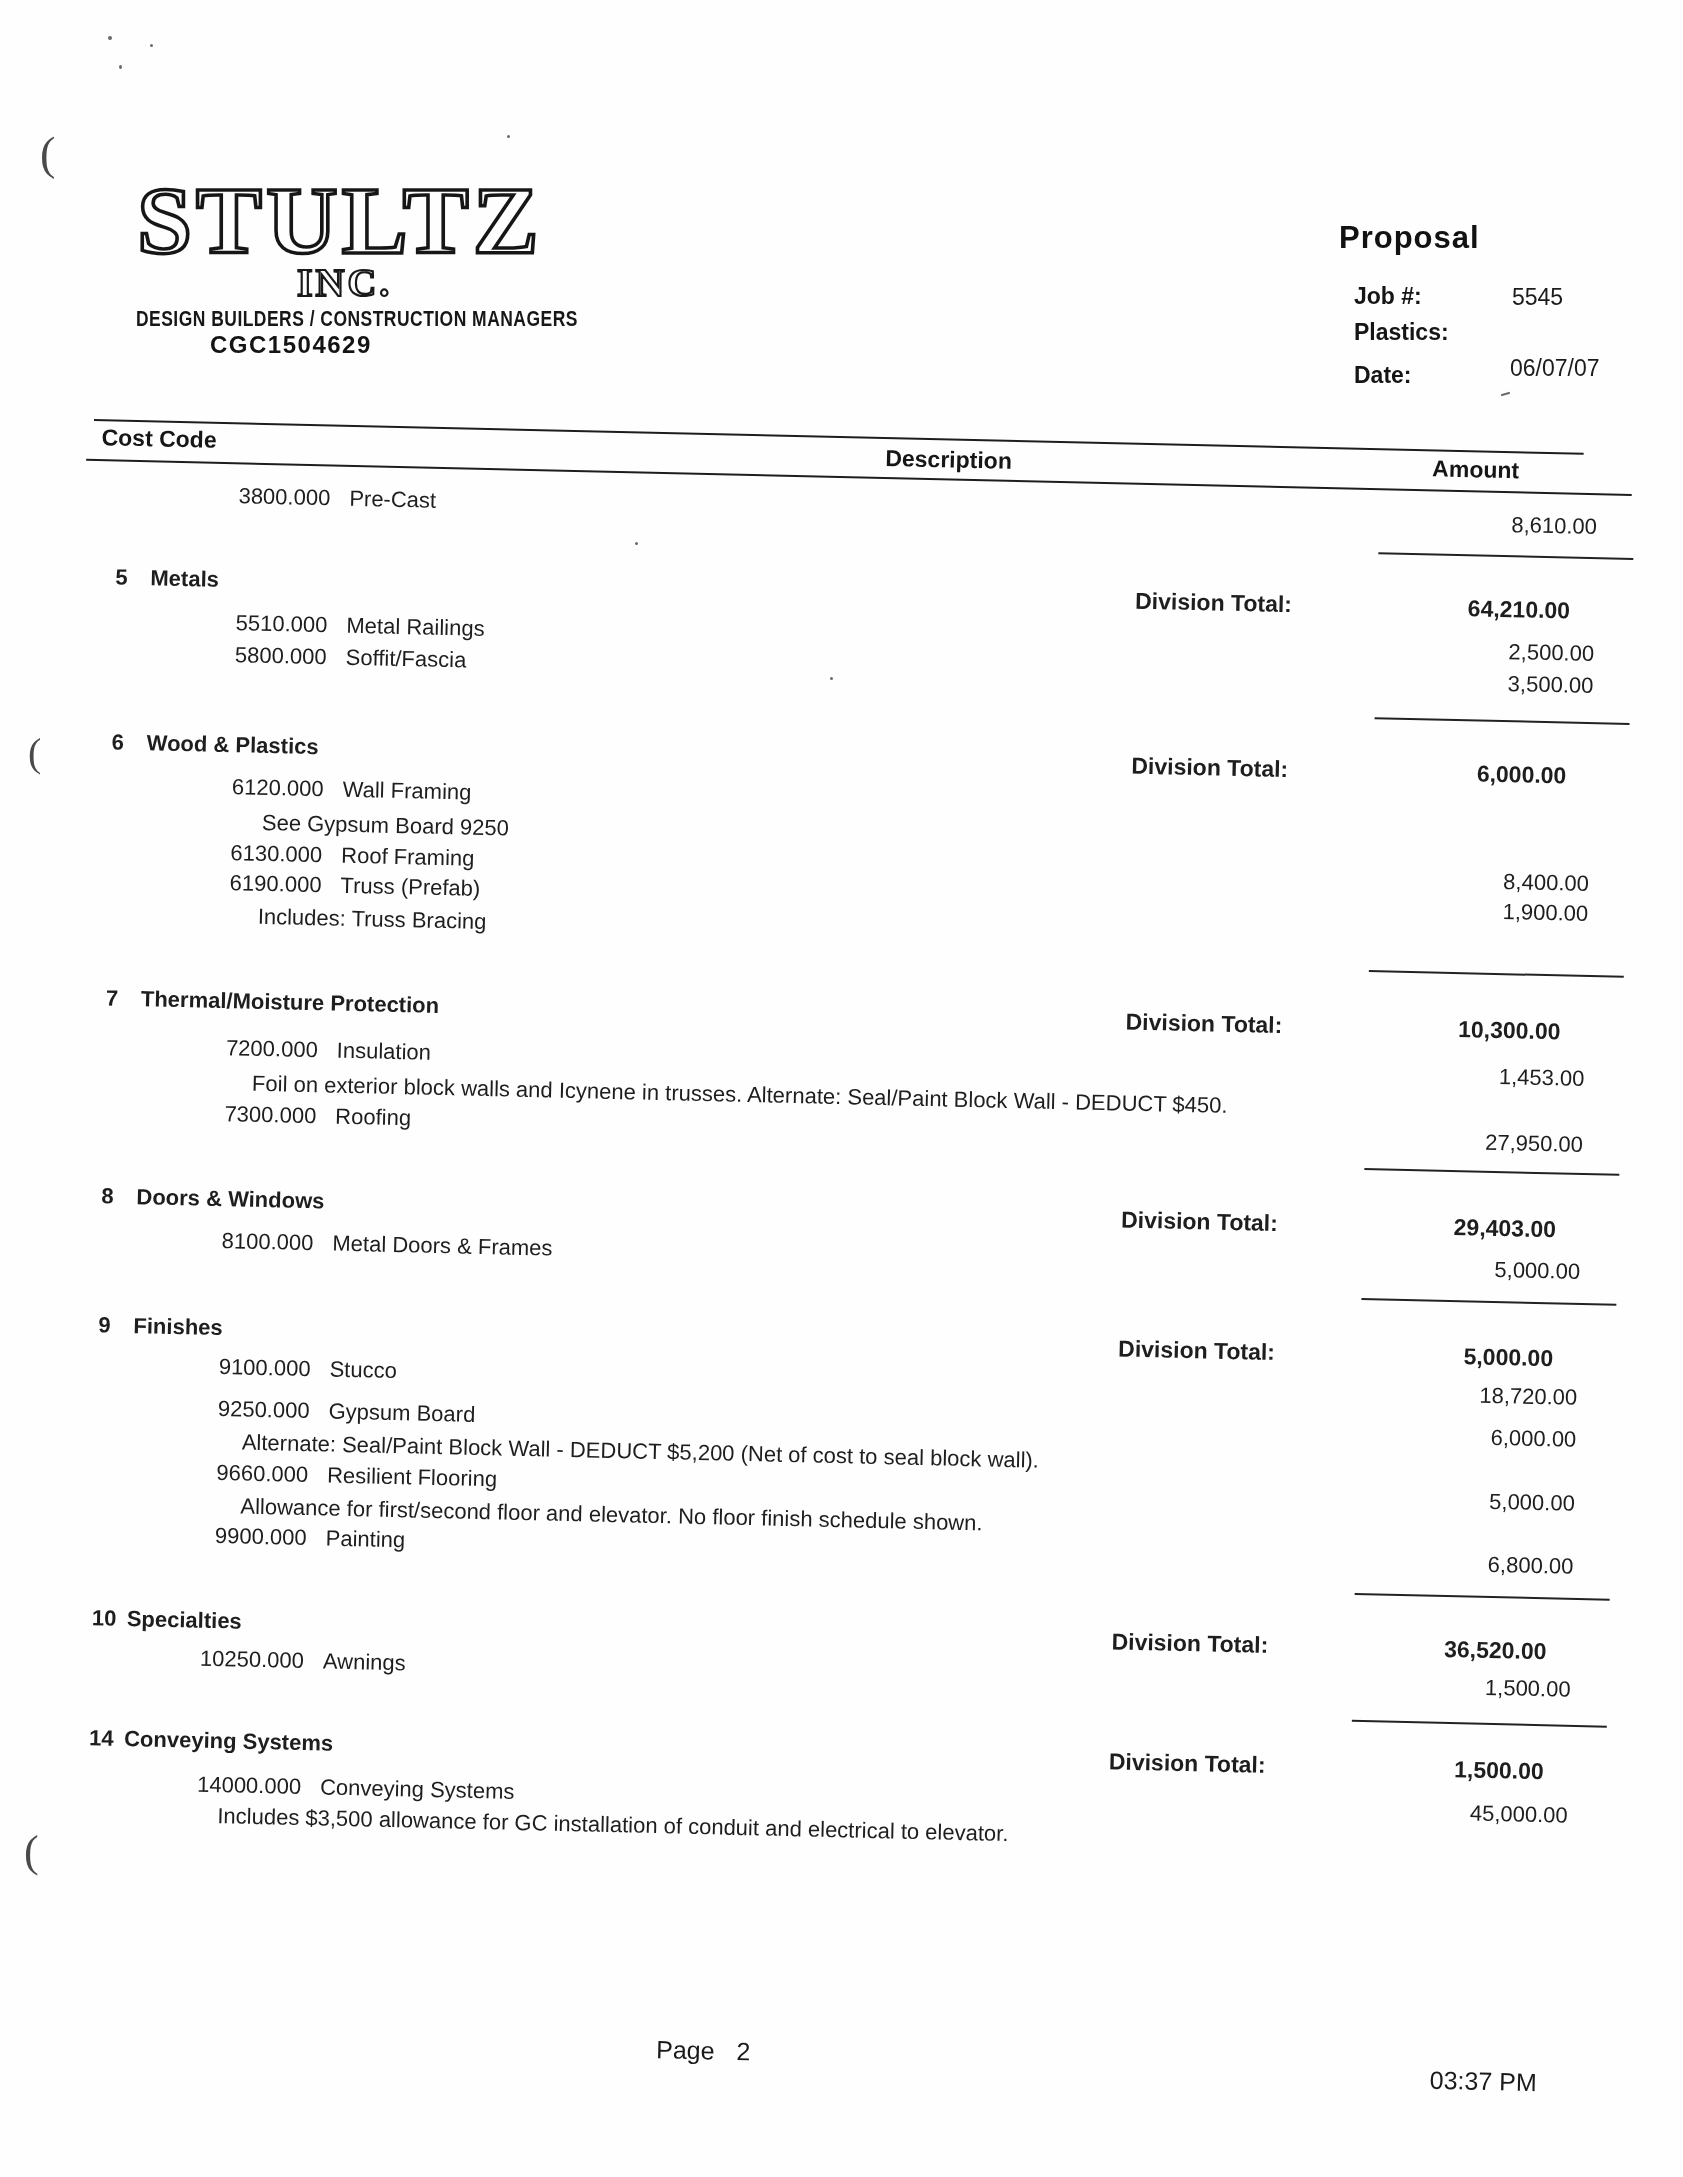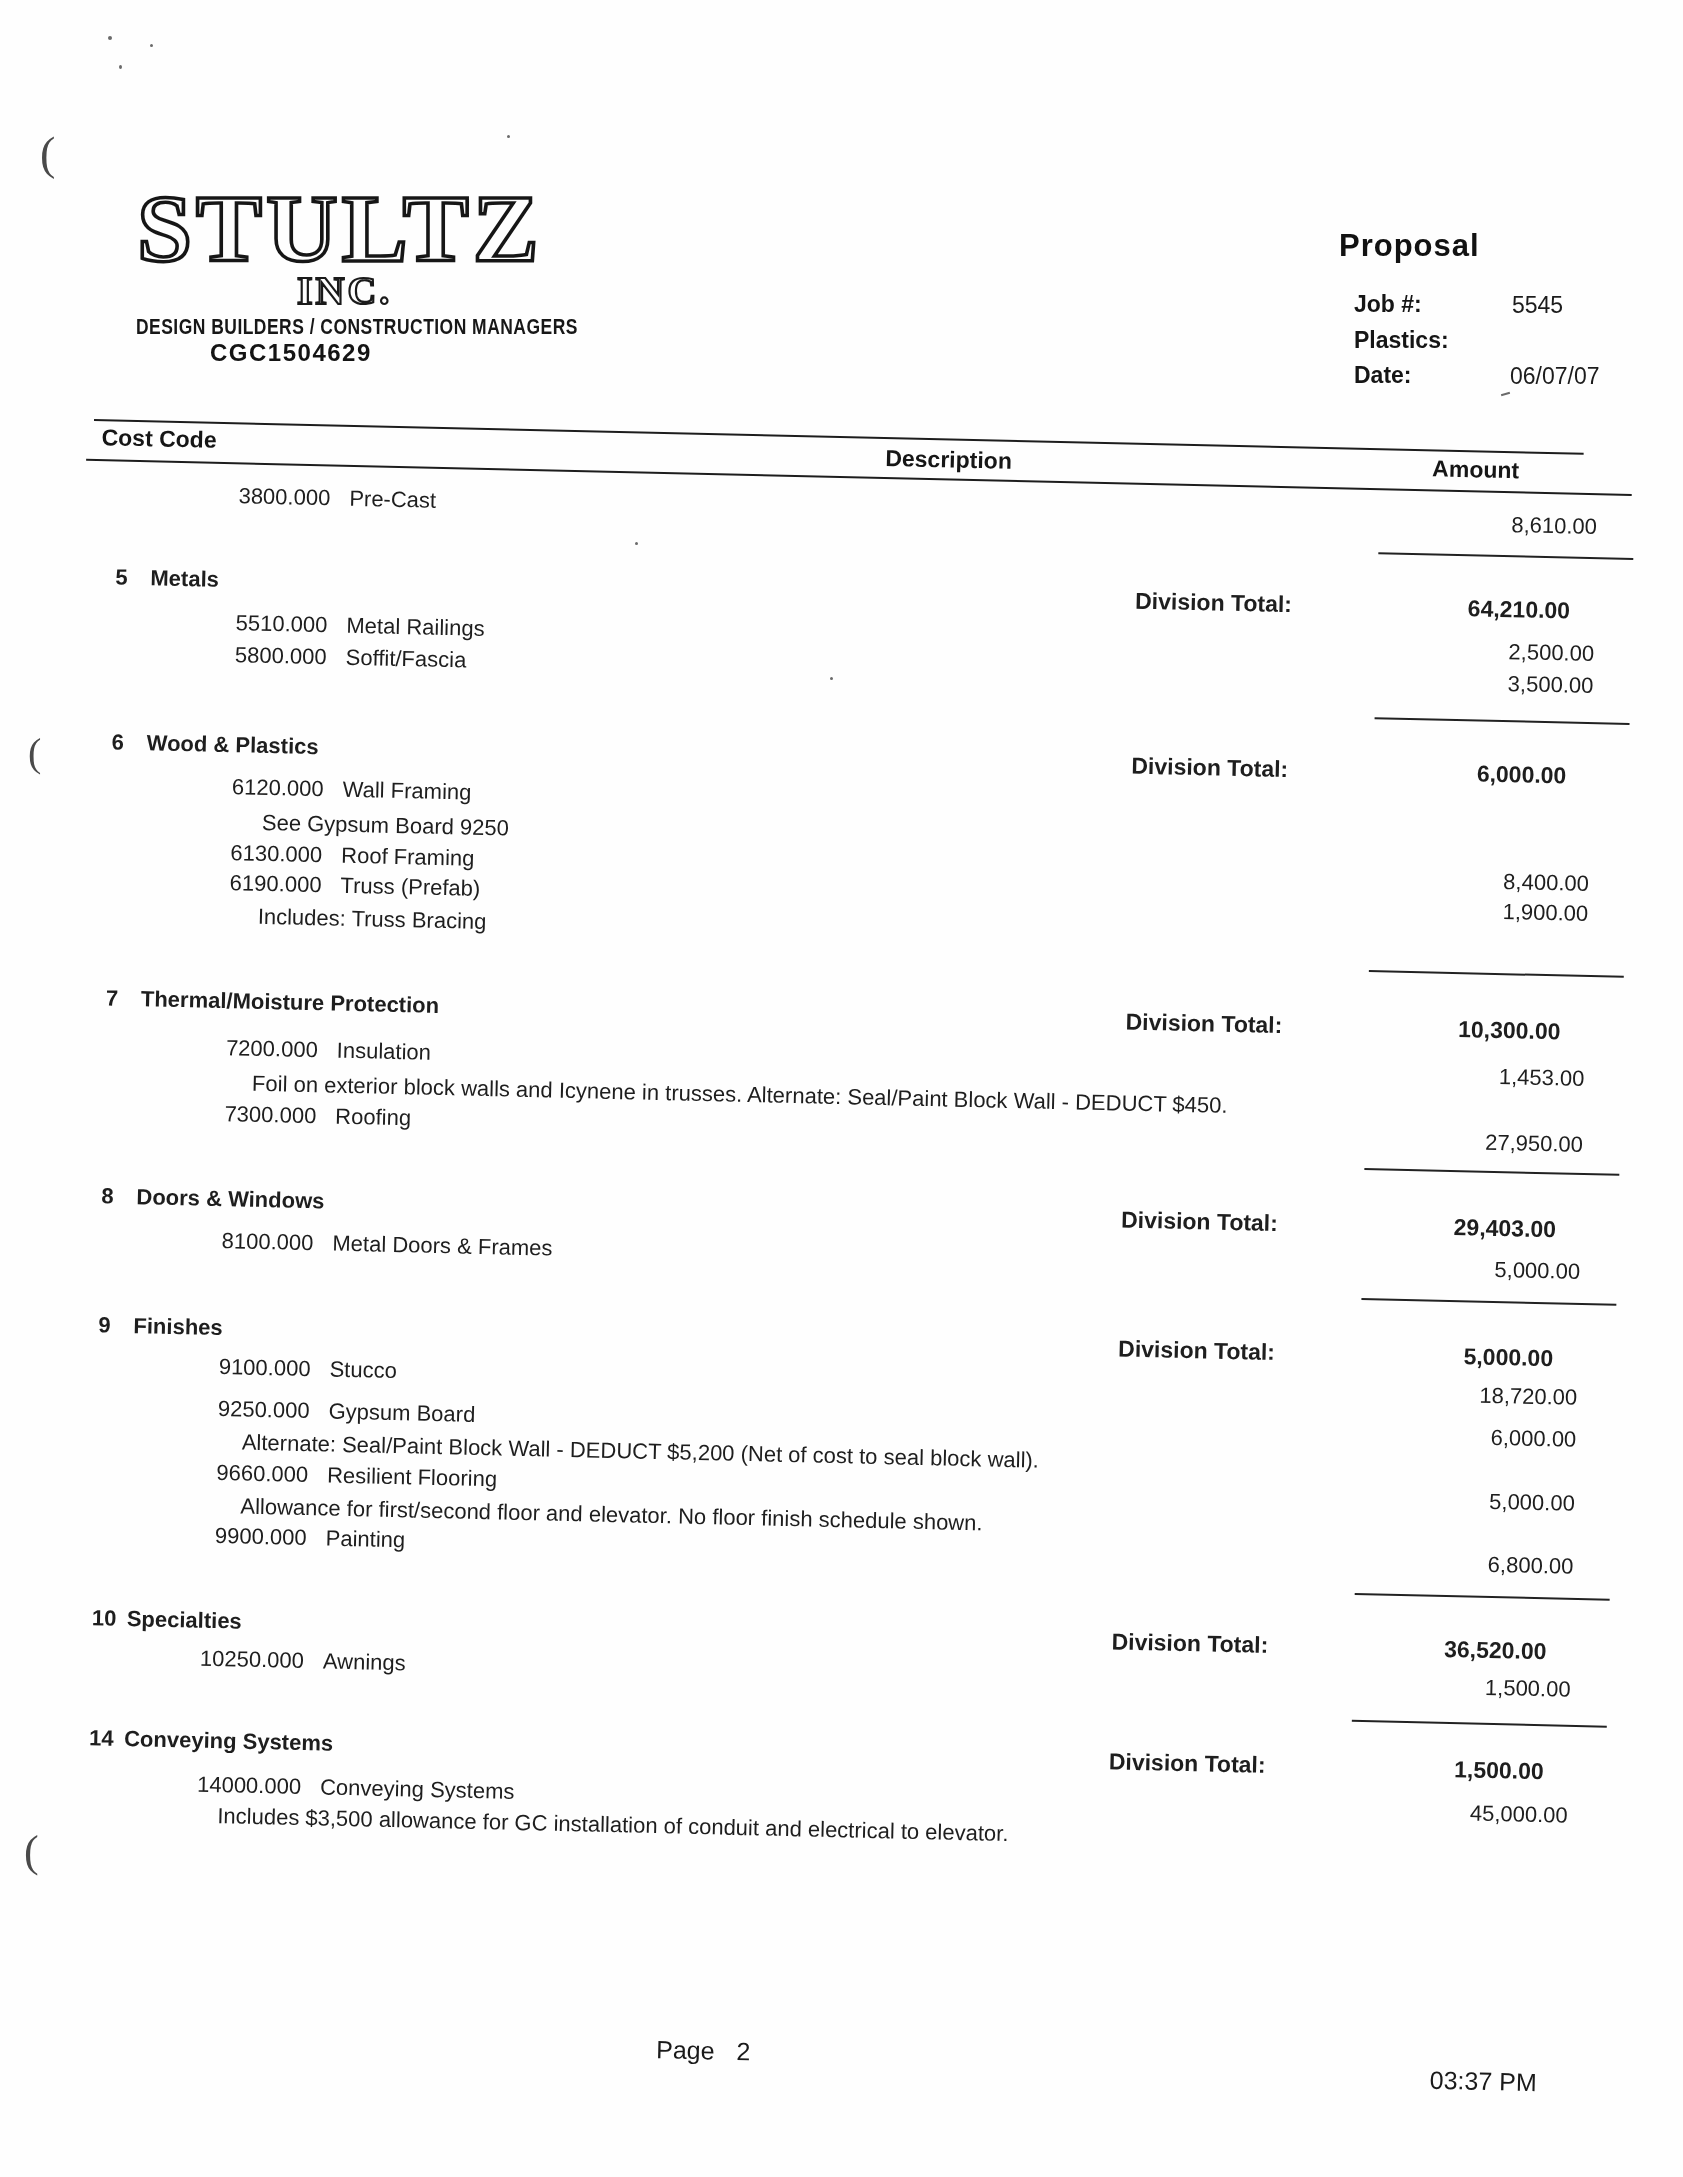--- a/index.html
+++ b/index.html
@@ -7,21 +7,21 @@
     width:1683px;height:2177px;
     background:#ffffff;
     font-family:"Liberation Sans", sans-serif;
     color:#1b1b1b;
     overflow:hidden;
     position:relative;
   }
   .sheet{position:absolute;inset:0;background:#fefefe;overflow:hidden;}
 
   
-  .letterhead{position:absolute;left:0;top:0;width:1550px;height:416px;margin-top:8px;}
+  .letterhead{position:absolute;left:0;top:0;width:1550px;height:416px;}
   .logo-name{
     position:absolute;left:137px;top:166px;
     font-family:"Liberation Serif", serif;
     font-weight:bold;font-size:95px;letter-spacing:4px;
     color:transparent;-webkit-text-stroke:3.5px #161616;
     transform:scaleX(1.04);transform-origin:left top;
   }
   .logo-inc{
     position:absolute;left:297px;top:259px;
     font-family:"Liberation Serif", serif;
@@ -93,21 +93,21 @@
     <div class="logo-name">STULTZ</div>
     <div class="logo-inc">INC.</div>
     <div class="logo-tagline">DESIGN BUILDERS / CONSTRUCTION MANAGERS</div>
     <div class="logo-license">CGC1504629</div>
 
     <div class="prop-title">Proposal</div>
     <div class="prop-label" style="left:1354px;top:283px;">Job #:</div>
     <div class="prop-value" style="left:1512px;top:284px;">5545</div>
     <div class="prop-label" style="left:1354px;top:319px;">Plastics:</div>
     <div class="prop-value" style="left:1512px;top:320px;"></div>
-    <div class="prop-label" style="left:1354px;top:354px;">Date:</div>
+    <div class="prop-label" style="left:1354px;top:362px;">Date:</div>
     <div class="prop-value" style="left:1510px;top:355px;">06/07/07</div>
   </div>
 
   <div class="scan">
 
     <div class="hrule" style="left:94px;top:419px;width:1490px;"></div>
     <div class="col-head" style="left:102px;top:424px;">Cost Code</div>
     <div class="col-head" style="left:886px;top:427px;">Description</div>
     <div class="col-head" style="left:1433px;top:425px;">Amount</div>
     <div class="hrule" style="left:87px;top:459px;width:1546px;"></div>

